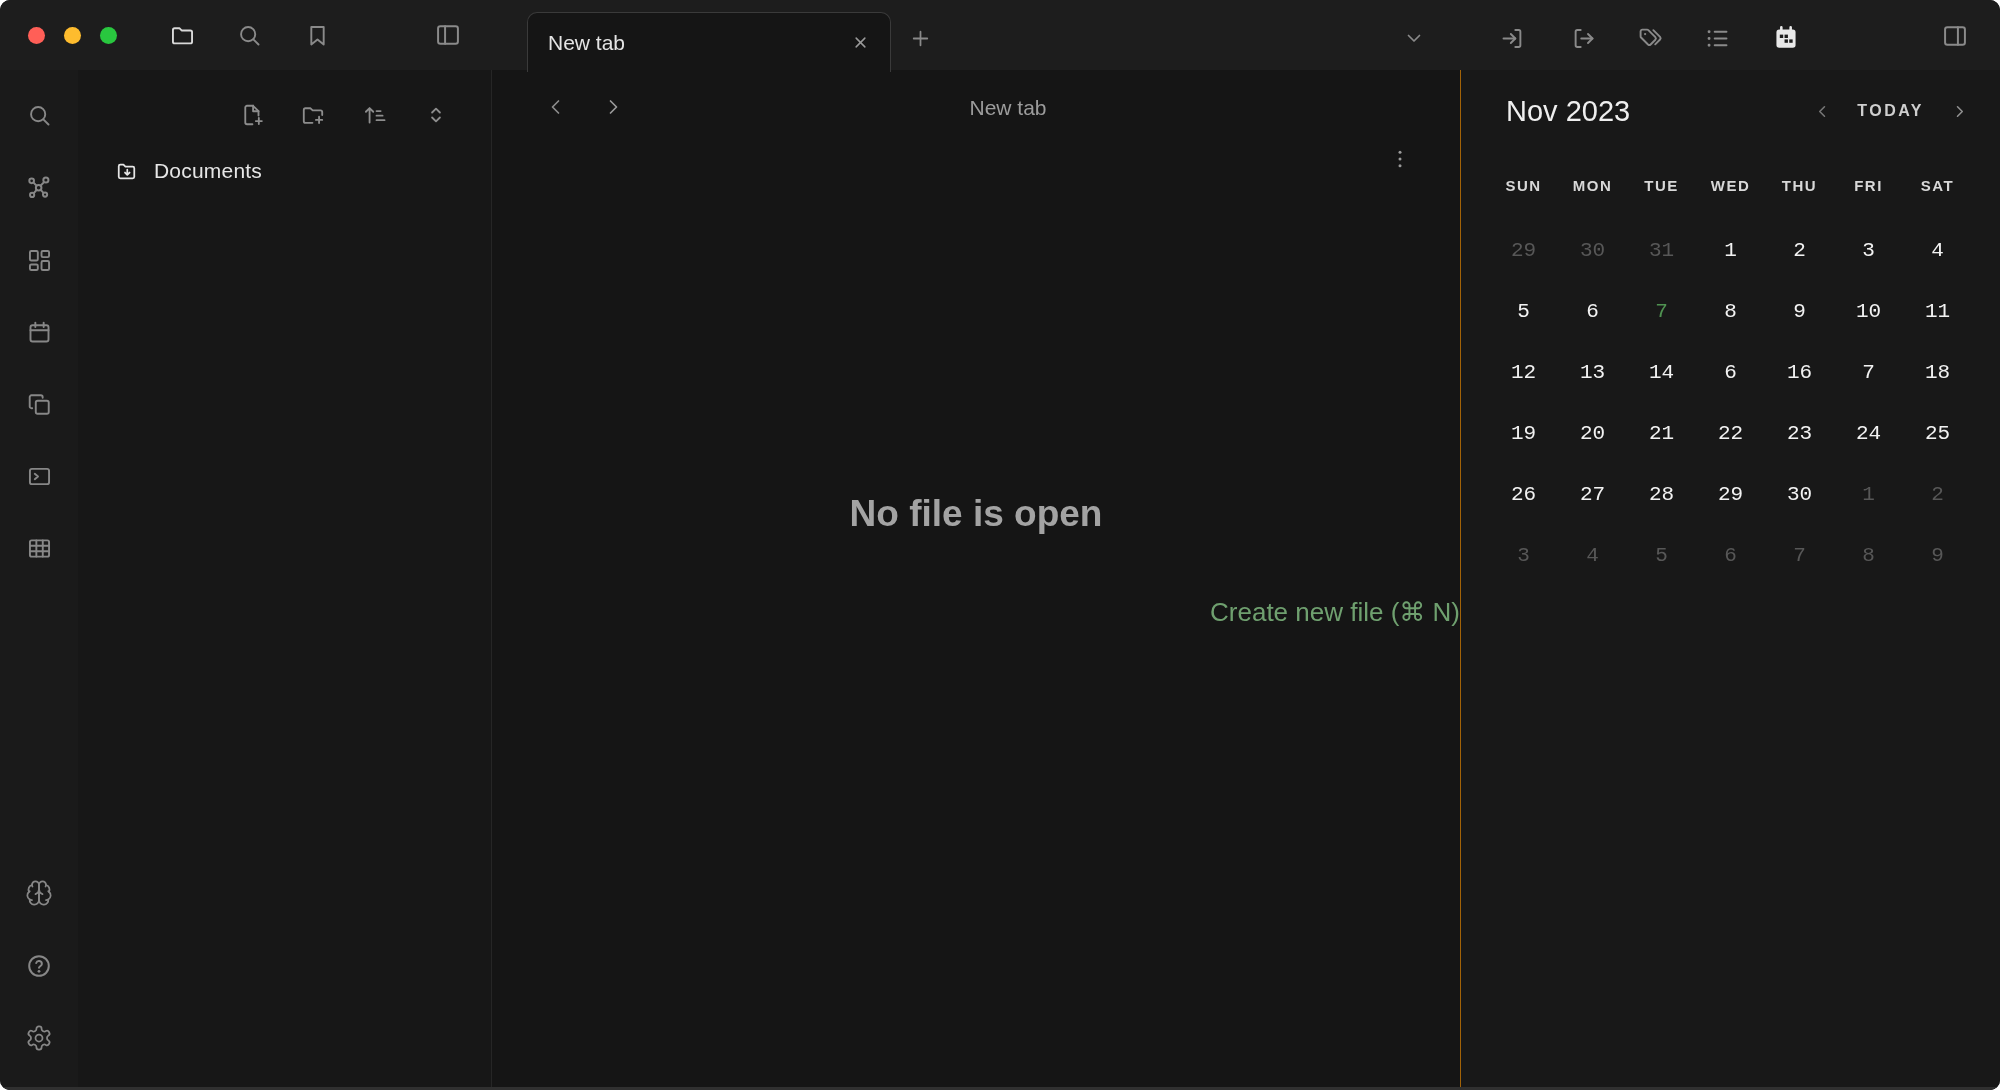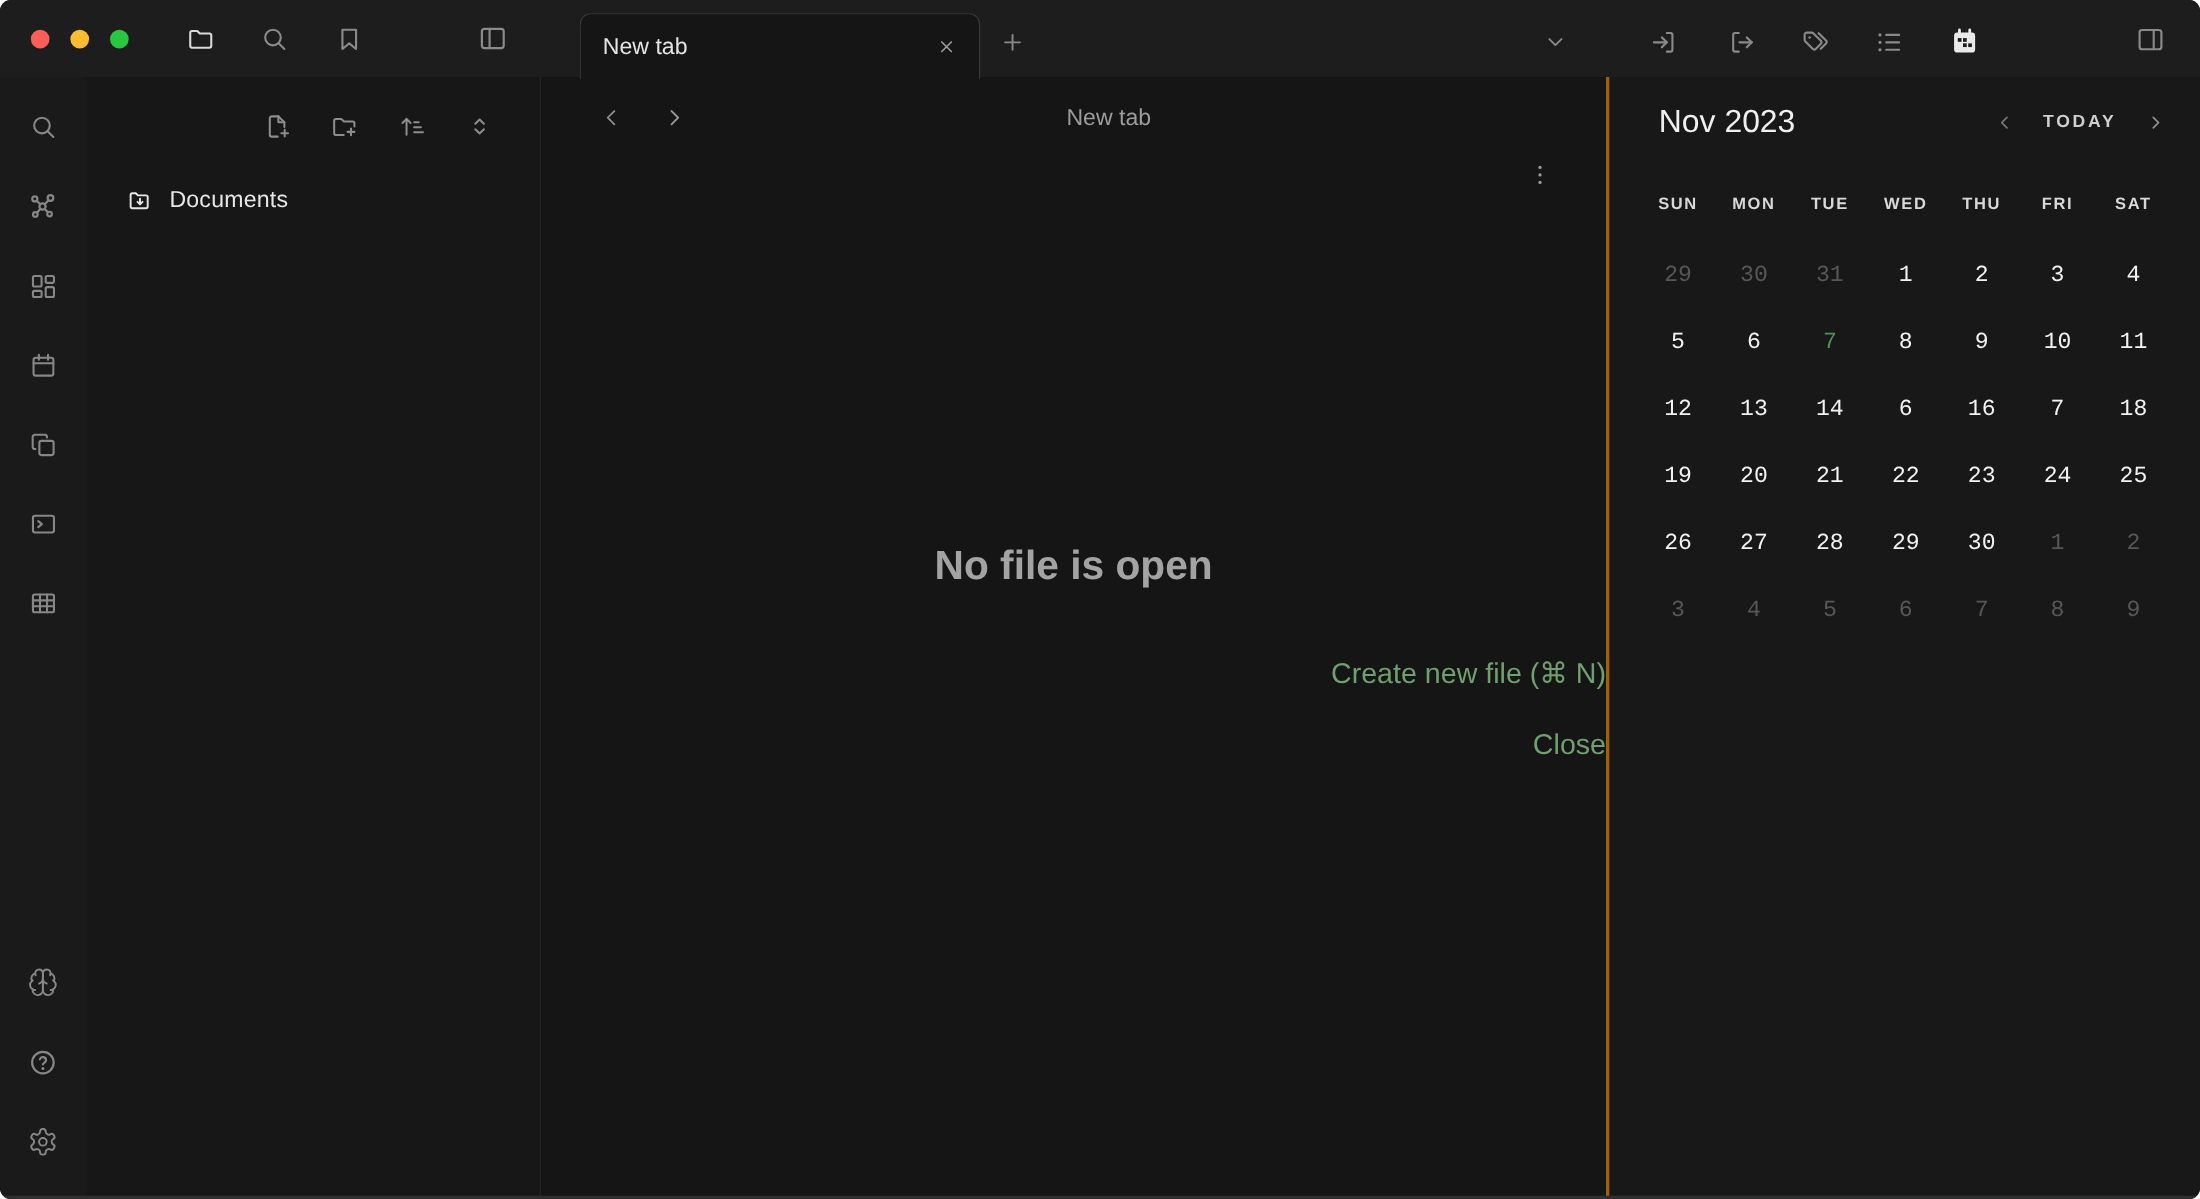--- a/index.html
+++ b/index.html
@@ -14,29 +14,29 @@
   .tab{position:absolute;left:527px;top:12px;width:362px;height:59px;background:#151515;
        border:1px solid #3a3a3a;border-bottom:none;border-radius:10px 10px 0 0;display:flex;align-items:center;z-index:2;}
   .tab-label{margin-left:20px;font-size:21px;color:#e4e4e4;}
   .tab-close{position:absolute;right:16px;top:50%;transform:translateY(-50%);color:#9a9a9a;width:28px;height:28px;
              display:flex;align-items:center;justify-content:center;}
   
   .ribbon{position:absolute;top:70px;left:0;width:78px;bottom:0;background:#1a1a1a;border-right:1px solid #262626;}
   .rb{left:50%;transform:translateX(-50%);color:#878787;}
   
   .explorer{position:absolute;top:70px;left:78px;width:413px;bottom:0;background:#171717;border-right:1px solid #262626;}
-  .folder-row{position:absolute;left:37px;top:92px;height:40px;display:flex;align-items:center;gap:14px;color:#e6e6e6;cursor:pointer;}
+  .folder-row{position:absolute;left:37px;top:81px;height:40px;display:flex;align-items:center;gap:14px;color:#e6e6e6;cursor:pointer;}
   .folder-row .lbl{font-size:21px;font-weight:500;letter-spacing:.2px;}
   
   .main{position:absolute;top:70px;left:492px;width:968px;bottom:0;background:#151515;}
   .view-title{position:absolute;left:64px;right:0;top:26px;text-align:center;font-size:21px;color:#9c9c9c;}
   .empty-title{position:absolute;left:0;right:0;top:423px;text-align:center;font-size:37px;font-weight:700;color:#a3a3a3;}
   .empty-link{position:absolute;left:0;right:0;text-align:right;font-size:26px;color:var(--accent,#6fa06f);cursor:pointer;}
   
-  .rightpanel{position:absolute;top:70px;left:1460px;right:0;bottom:0;background:#181818;border-left:3px solid #a16207;}
+  .rightpanel{position:absolute;top:70px;left:1460px;right:0;bottom:0;background:#181818;border-left:1px solid #a16207;}
   .month{position:absolute;left:45px;top:25px;font-size:29px;font-weight:500;color:#efefef;}
   .today-nav{position:absolute;right:30px;top:30px;display:flex;align-items:center;gap:24px;}
   .today-lbl{font-size:16px;font-weight:700;letter-spacing:2.5px;color:#cfcfcf;cursor:pointer;}
   .mini-chev{width:22px;height:22px;display:flex;align-items:center;justify-content:center;color:#767676;cursor:pointer;}
   .weekdays{position:absolute;left:28px;top:100px;display:grid;grid-template-columns:repeat(7,69px);}
   .weekdays .wd{height:30px;display:flex;align-items:center;justify-content:center;
                 font-size:15px;font-weight:700;letter-spacing:1.5px;color:#d8d8d8;}
   .daygrid{position:absolute;left:28px;top:150px;display:grid;grid-template-columns:repeat(7,69px);grid-auto-rows:61px;}
   .daygrid .day{display:flex;align-items:center;justify-content:center;font-size:21px;color:#f2f2f2;cursor:pointer;font-family:Liberation Mono, monospace;}
   .daygrid .day.outside{color:#575757;}
@@ -278,21 +278,20 @@
           <g fill="currentColor" stroke="none">
             <circle cx="12" cy="5.2" r="1.5"></circle>
             <circle cx="12" cy="12" r="1.5"></circle>
             <circle cx="12" cy="18.8" r="1.5"></circle>
           </g>
         </svg>
     </div>
 
     <div class="empty-title">No file is open</div>
     <div class="empty-link" style="top:527px">Create new file (⌘ N)</div>
-    <div class="empty-link" style="top:591px">Close</div>
   </div>
 
   <div class="rightpanel">
     <div class="month">Nov 2023</div>
     <div class="today-nav">
       <span class="mini-chev">
         <svg width="19" height="19" viewBox="0 0 24 24" style="stroke:currentColor;fill:none;stroke-width:2;stroke-linecap:round;stroke-linejoin:round">
             <path d="M14.5 6 8.5 12l6 6"></path>
           </svg>
       </span>

